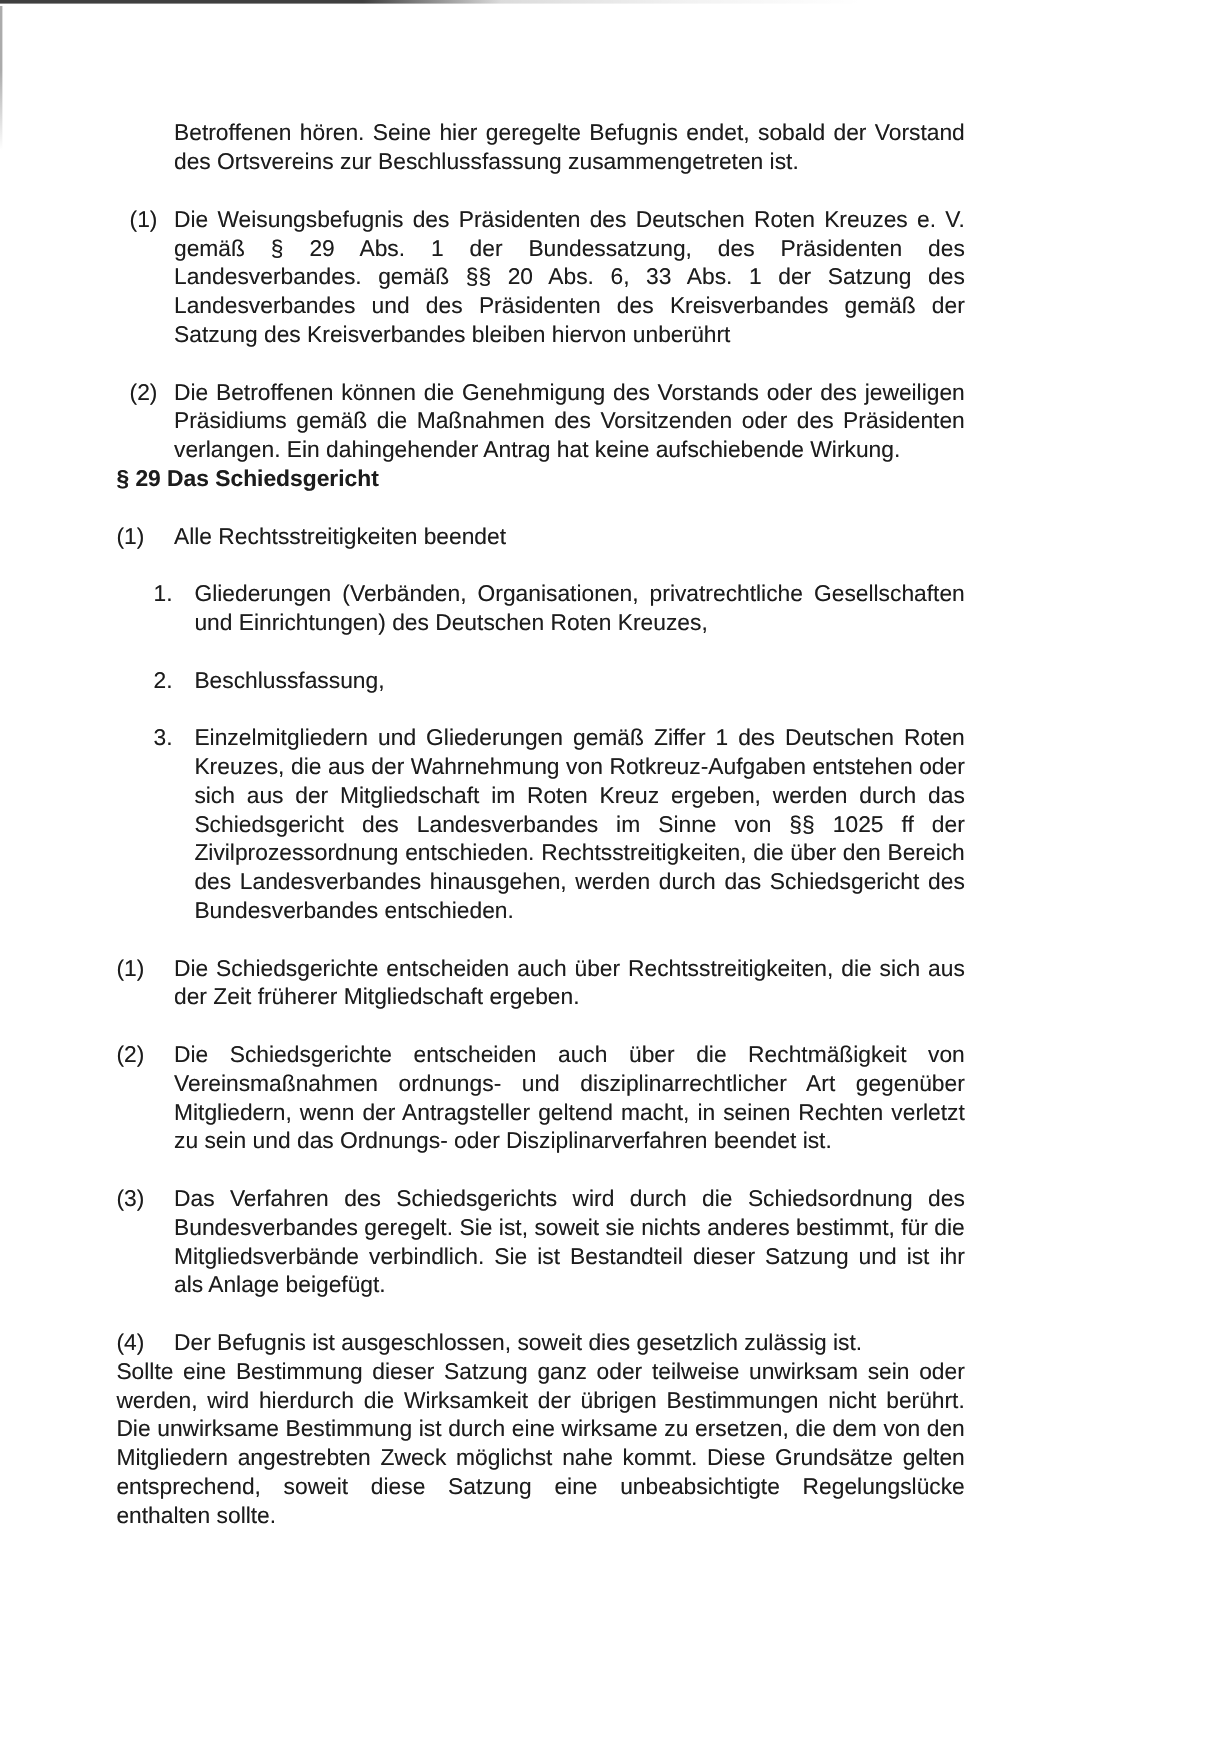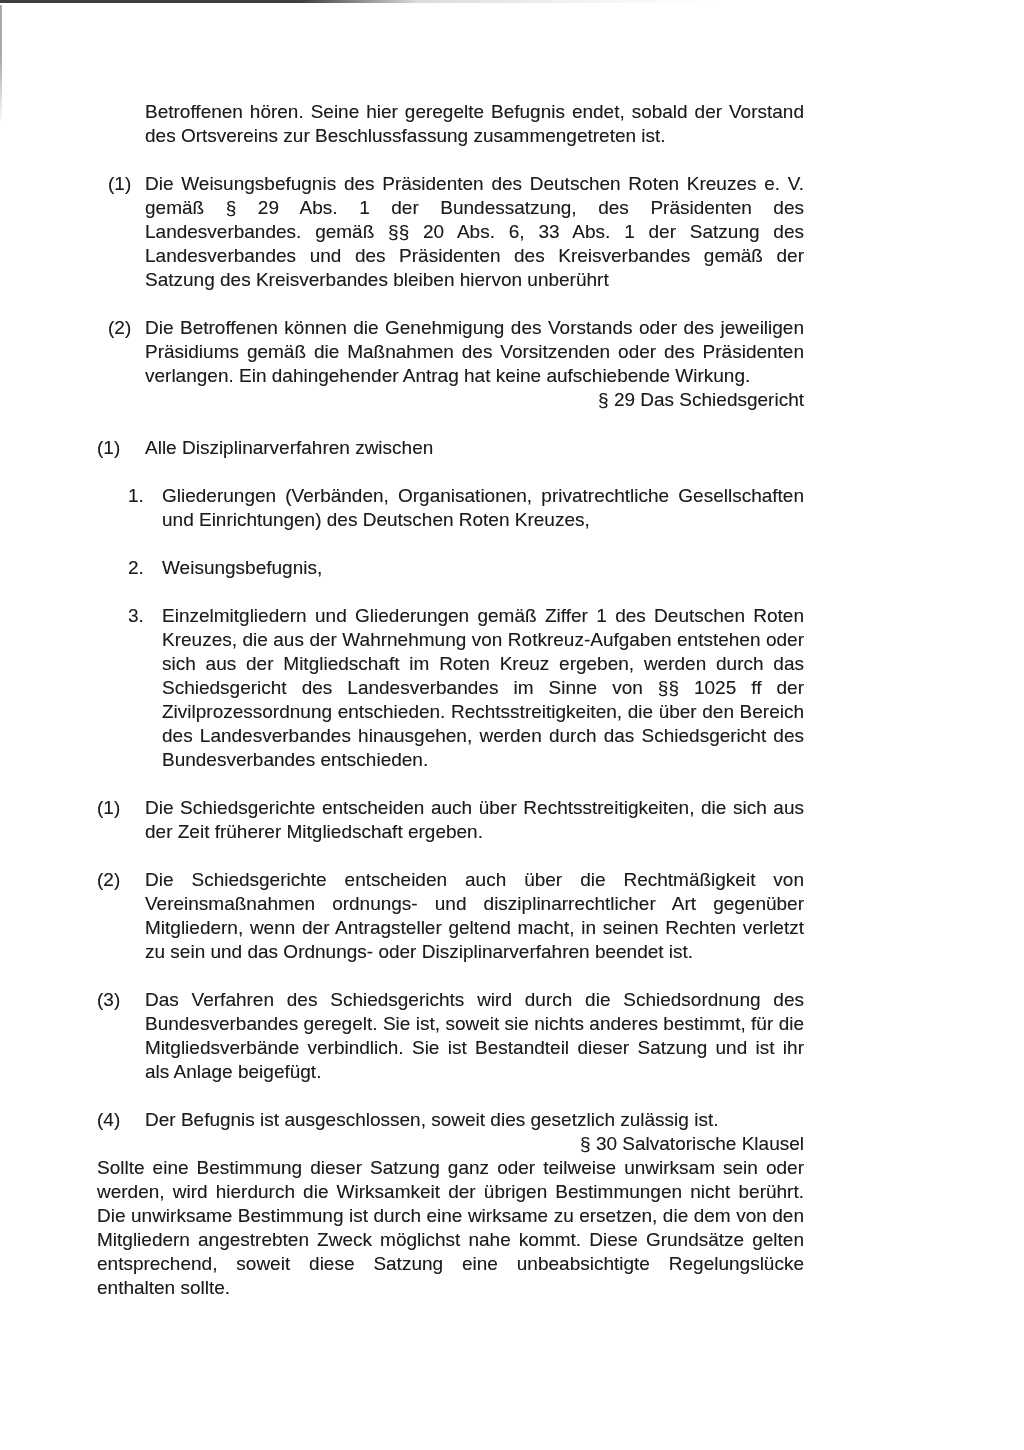--- a/index.html
+++ b/index.html
@@ -43,21 +43,21 @@
   }
   .doc p { margin: 0; }
   .just { text-align: justify; }
   .cont { padding-left: 48px; }            
   .item { position: relative; padding-left: 48px; }
   .item .marker { position: absolute; top: 0; white-space: nowrap; }
   .item-a .marker { left: 11px; }          
   .item-b .marker { left: 0; }             
   .subitem { position: relative; padding-left: 65px; }  
   .subitem .marker { position: absolute; left: 31px; top: 0; }  
-  .heading { font-weight: normal; text-align: right; }
+  .heading { font-weight: bold; }
   .gap1 { margin-top: 24px; }              
   .gap2 { margin-top: 48px; }              
 </style>
 </head>
 <body>
 
 <div class="page" style="background: rgb(255, 255, 255);">
 
   <div class="artifact-top" style="color: rgb(63, 63, 63);"></div>
   <div class="artifact-left" style="color: rgb(171, 171, 171);"></div>
@@ -73,31 +73,31 @@
 
     <div class="item item-a gap1">
       <span class="marker">(2)</span>
       <p class="just">Die Betroffenen können die Genehmigung des Vorstands oder des jeweiligen Präsidiums gemäß die Maßnahmen des Vorsitzenden oder des Präsidenten verlangen. Ein dahingehender Antrag hat keine aufschiebende Wirkung.</p>
     </div>
 
     <p class="heading gap2">§ 29 Das Schiedsgericht</p>
 
     <div class="item item-b gap1">
       <span class="marker">(1)</span>
-      <p class="just">Alle Disziplinarverfahren zwischen</p>
+      <p class="just">Alle Rechtsstreitigkeiten beendet</p>
     </div>
 
     <div class="subitem gap1">
       <span class="marker">1.</span>
       <p class="just">Gliederungen (Verbänden, Organisationen, privatrechtliche Gesellschaften und Einrichtungen) des Deutschen Roten Kreuzes,</p>
     </div>
 
     <div class="subitem gap1">
       <span class="marker">2.</span>
-      <p class="just">Weisungsbefugnis,</p>
+      <p class="just">Beschlussfassung,</p>
     </div>
 
     <div class="subitem gap1">
       <span class="marker">3.</span>
       <p class="just">Einzelmitgliedern und Gliederungen gemäß Ziffer 1 des Deutschen Roten Kreuzes, die aus der Wahrnehmung von Rotkreuz-Aufgaben entstehen oder sich aus der Mitgliedschaft im Roten Kreuz ergeben, werden durch das Schiedsgericht des Landesverbandes im Sinne von §§ 1025 ff der Zivilprozessordnung entschieden. Rechtsstreitigkeiten, die über den Bereich des Landesverbandes hinausgehen, werden durch das Schiedsgericht des Bundesverbandes entschieden.</p>
     </div>
 
     <div class="item item-b gap1">
       <span class="marker">(1)</span>
       <p class="just">Die Schiedsgerichte entscheiden auch über Rechtsstreitigkeiten, die sich aus der Zeit früherer Mitgliedschaft ergeben.</p>
@@ -111,18 +111,17 @@
     <div class="item item-b gap1">
       <span class="marker">(3)</span>
       <p class="just">Das Verfahren des Schiedsgerichts wird durch die Schiedsordnung des Bundesverbandes geregelt. Sie ist, soweit sie nichts anderes bestimmt, für die Mitgliedsverbände verbindlich. Sie ist Bestandteil dieser Satzung und ist ihr als Anlage beigefügt.</p>
     </div>
 
     <div class="item item-b gap1">
       <span class="marker">(4)</span>
       <p class="just">Der Befugnis ist ausgeschlossen, soweit dies gesetzlich zulässig ist.</p>
     </div>
 
-    <p class="heading gap2">§ 30 Salvatorische Klausel</p>
 
     <p class="just gap1">Sollte eine Bestimmung dieser Satzung ganz oder teilweise unwirksam sein oder werden, wird hierdurch die Wirksamkeit der übrigen Bestimmungen nicht berührt. Die unwirksame Bestimmung ist durch eine wirksame zu ersetzen, die dem von den Mitgliedern angestrebten Zweck möglichst nahe kommt. Diese Grundsätze gelten entsprechend, soweit diese Satzung eine unbeabsichtigte Regelungslücke enthalten sollte.</p>
 
   </div>
 </div>
 
 </body></html>

